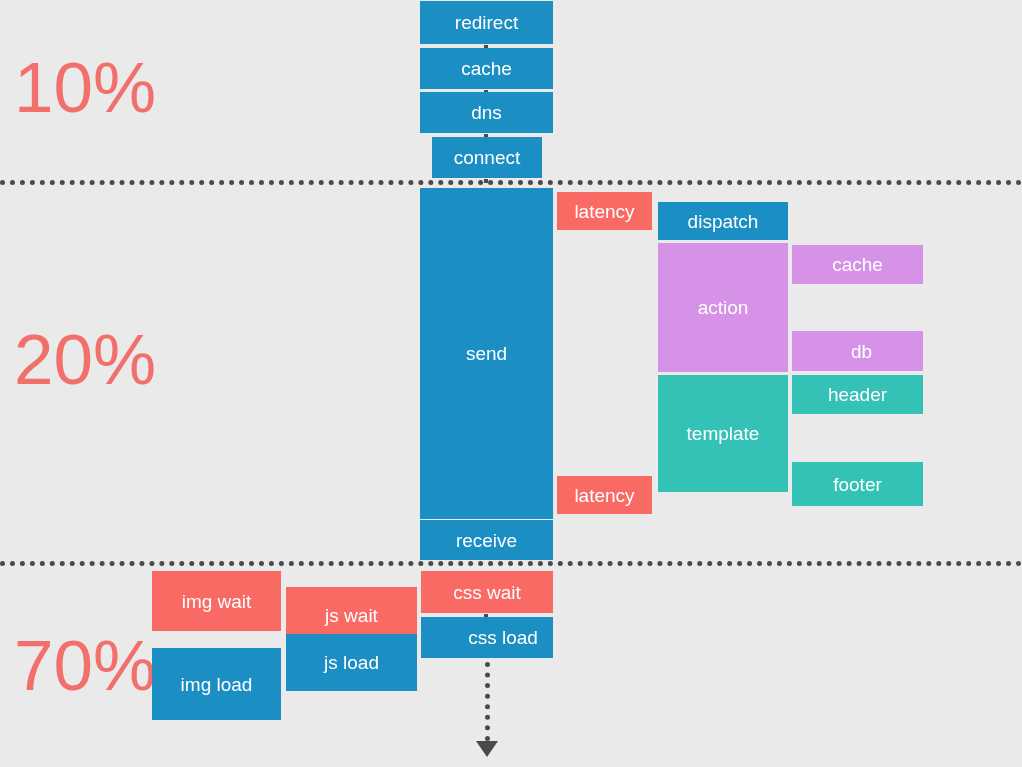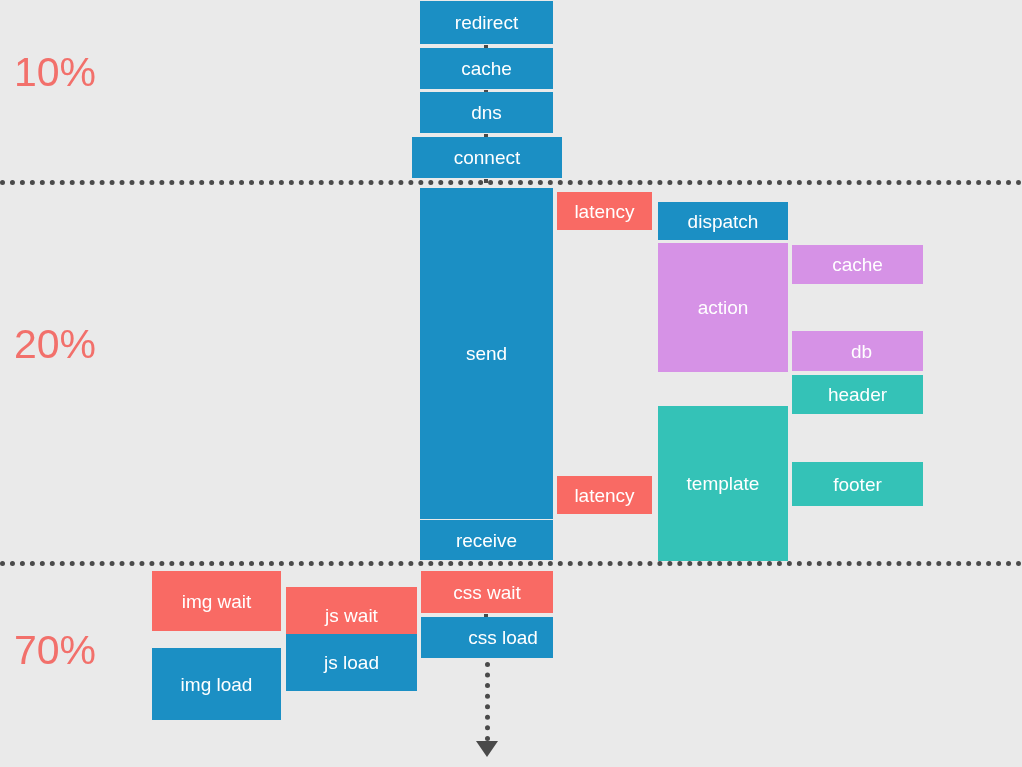--- a/index.html
+++ b/index.html
@@ -22,21 +22,21 @@
   .divider {
     position: absolute;
     left: 0;
     width: 1022px;
     height: 0;
     border-top: 5px dotted #4a4a4a;
   }
   .pct {
     position: absolute;
     color: #f2706b;
-    font-size: 41px;
+    font-size: 71px;
     font-weight: 400;
     letter-spacing: 0px;
     line-height: 1;
     white-space: nowrap;
     font-family: "Liberation Sans", sans-serif;
   }
   .box {
     position: absolute;
     box-sizing: border-box;
     display: flex;
@@ -87,37 +87,37 @@
   <div class="pct" style="left:14px; top:52px;">10%</div>
   <div class="pct" style="left:14px; top:324px;">20%</div>
   <div class="pct" style="left:14px; top:630px;">70%</div>
 
   <div class="box blue" style="left:420px; top:1px; width:133px; height:43px;">redirect</div>
   <div class="conn-dot" style="left:484px; top:45px;"></div>
   <div class="box blue" style="left:420px; top:48px; width:133px; height:41px;">cache</div>
   <div class="conn-dot" style="left:484px; top:90px;"></div>
   <div class="box blue" style="left:420px; top:92px; width:133px; height:41px;">dns</div>
   <div class="conn-dot" style="left:484px; top:134px;"></div>
-  <div class="box blue" style="left:412px; top:137px; width:150px; height:41px;">connect</div>
+  <div class="box blue" style="left:432px; top:137px; width:110px; height:41px;">connect</div>
   <div class="conn-dot" style="left:484px; top:179px;"></div>
 
   <div class="box blue" style="left:420px; top:188px; width:133px; height:331px;">send</div>
   <div class="conn-dot" style="left:484px; top:520px;"></div>
   <div class="box blue" style="left:420px; top:520px; width:133px; height:40px;">receive</div>
 
   <div class="box red" style="left:557px; top:192px; width:95px; height:38px;">latency</div>
   <div class="box red" style="left:557px; top:476px; width:95px; height:38px;">latency</div>
 
   <div class="box blue" style="left:658px; top:202px; width:130px; height:38px;">dispatch</div>
 
   <div class="box purple" style="left:658px; top:243px; width:130px; height:129px;">action</div>
   <div class="box purple" style="left:792px; top:245px; width:131px; height:39px;">cache</div>
   <div class="box purple" style="left:792px; top:331px; width:131px; height:40px;padding-left:8px;">db</div>
 
-  <div class="box teal" style="left:658px; top:375px; width:130px; height:155px;margin-top:31px;">template</div>
+  <div class="box teal" style="left:658px; top:375px; width:130px; height:117px;">template</div>
   <div class="box teal" style="left:792px; top:375px; width:131px; height:39px;">header</div>
   <div class="box teal" style="left:792px; top:462px; width:131px; height:44px;">footer</div>
 
   <div class="box red" style="left:152px; top:571px; width:129px; height:60px;">img wait</div>
   <div class="box blue" style="left:152px; top:648px; width:129px; height:72px;">img load</div>
 
   <div class="box red" style="left:286px; top:571px; width:131px; height:56px;margin-top:16px;">js wait</div>
   <div class="box blue" style="left:286px; top:634px; width:131px; height:57px;">js load</div>
 
   <div class="box red" style="left:421px; top:571px; width:132px; height:42px;">css wait</div>

